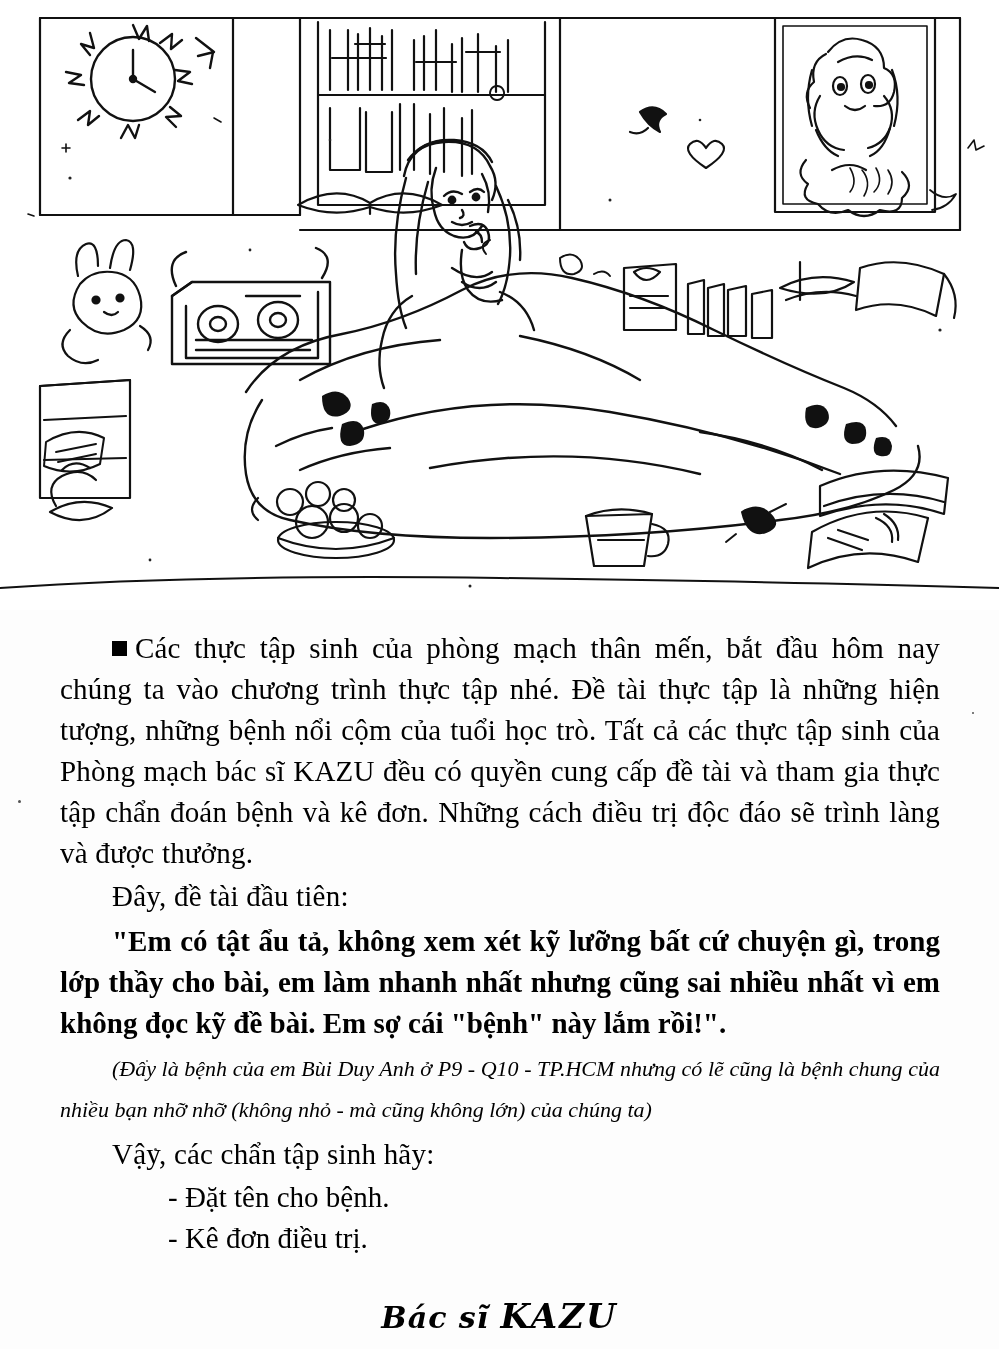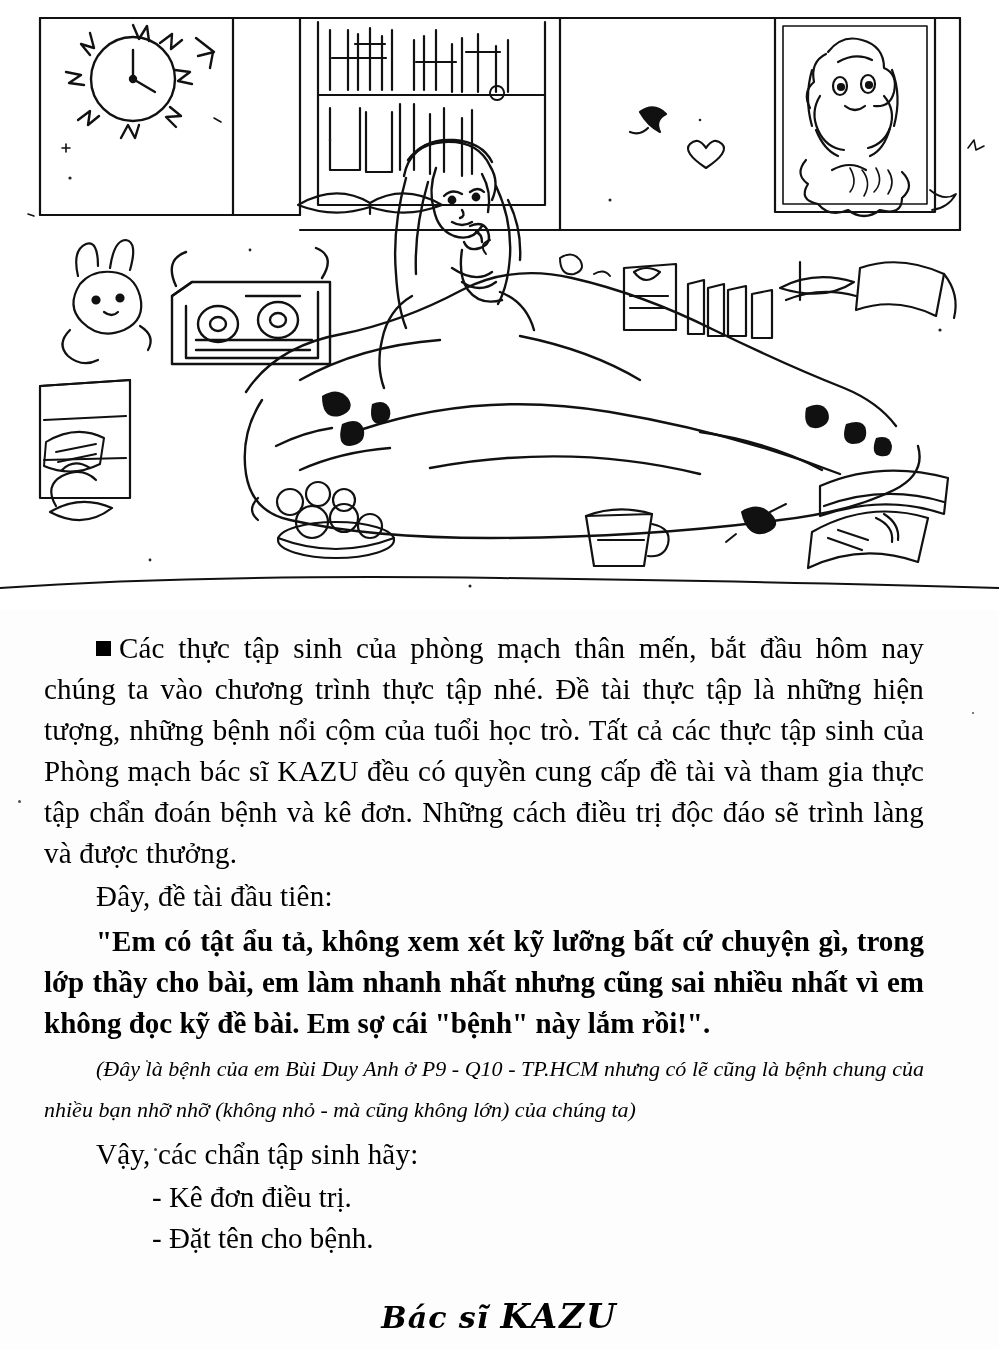--- a/index.html
+++ b/index.html
@@ -32,21 +32,21 @@
     height: 610px;
     overflow: hidden;
   }
   .illustration svg {
     display: block;
   }
 
   
   .article {
     position: absolute;
-    left: 44px;
+    left: 60px;
     top: 628px;
     width: 880px;
   }
 
   .para {
     margin: 0 0 2px 0;
     font-size: 29px;
     line-height: 41px;
     text-align: justify;
     text-justify: inter-word;
@@ -412,22 +412,22 @@
     <p class="para intro"><span class="bullet-square"></span><span>Các thực tập sinh của phòng mạch thân mến, bắt đầu hôm nay chúng ta vào chương trình thực tập nhé. Đề tài thực tập là những hiện tượng, những bệnh nổi cộm của tuổi học trò. Tất cả các thực tập sinh của Phòng mạch bác sĩ KAZU đều có quyền cung cấp đề tài và tham gia thực tập chẩn đoán bệnh và kê đơn. Những cách điều trị độc đáo sẽ trình làng và được thưởng.</span></p>
 
     <p class="para lead">Đây, đề tài đầu tiên:</p>
 
     <p class="quote">"Em có tật ẩu tả, không xem xét kỹ lưỡng bất cứ chuyện gì, trong lớp thầy cho bài, em làm nhanh nhất nhưng cũng sai nhiều nhất vì em không đọc kỹ đề bài. Em sợ cái "bệnh" này lắm rồi!".</p>
 
     <p class="note">(Đây là bệnh của em Bùi Duy Anh ở P9 - Q10 - TP.HCM nhưng có lẽ cũng là bệnh chung của nhiều bạn nhỡ nhỡ (không nhỏ - mà cũng không lớn) của chúng ta)</p>
 
     <p class="para closing">Vậy, các chẩn tập sinh hãy:</p>
 
+    <p class="list-item">- Đặt tên cho bệnh.</p>
     <p class="list-item">- Kê đơn điều trị.</p>
-    <p class="list-item">- Đặt tên cho bệnh.</p>
   </div>
 
   <div class="signature">
     <span>Bác sĩ</span>
     <span class="name">KAZU</span>
   </div>
 
 </div>
 
 </body></html>

